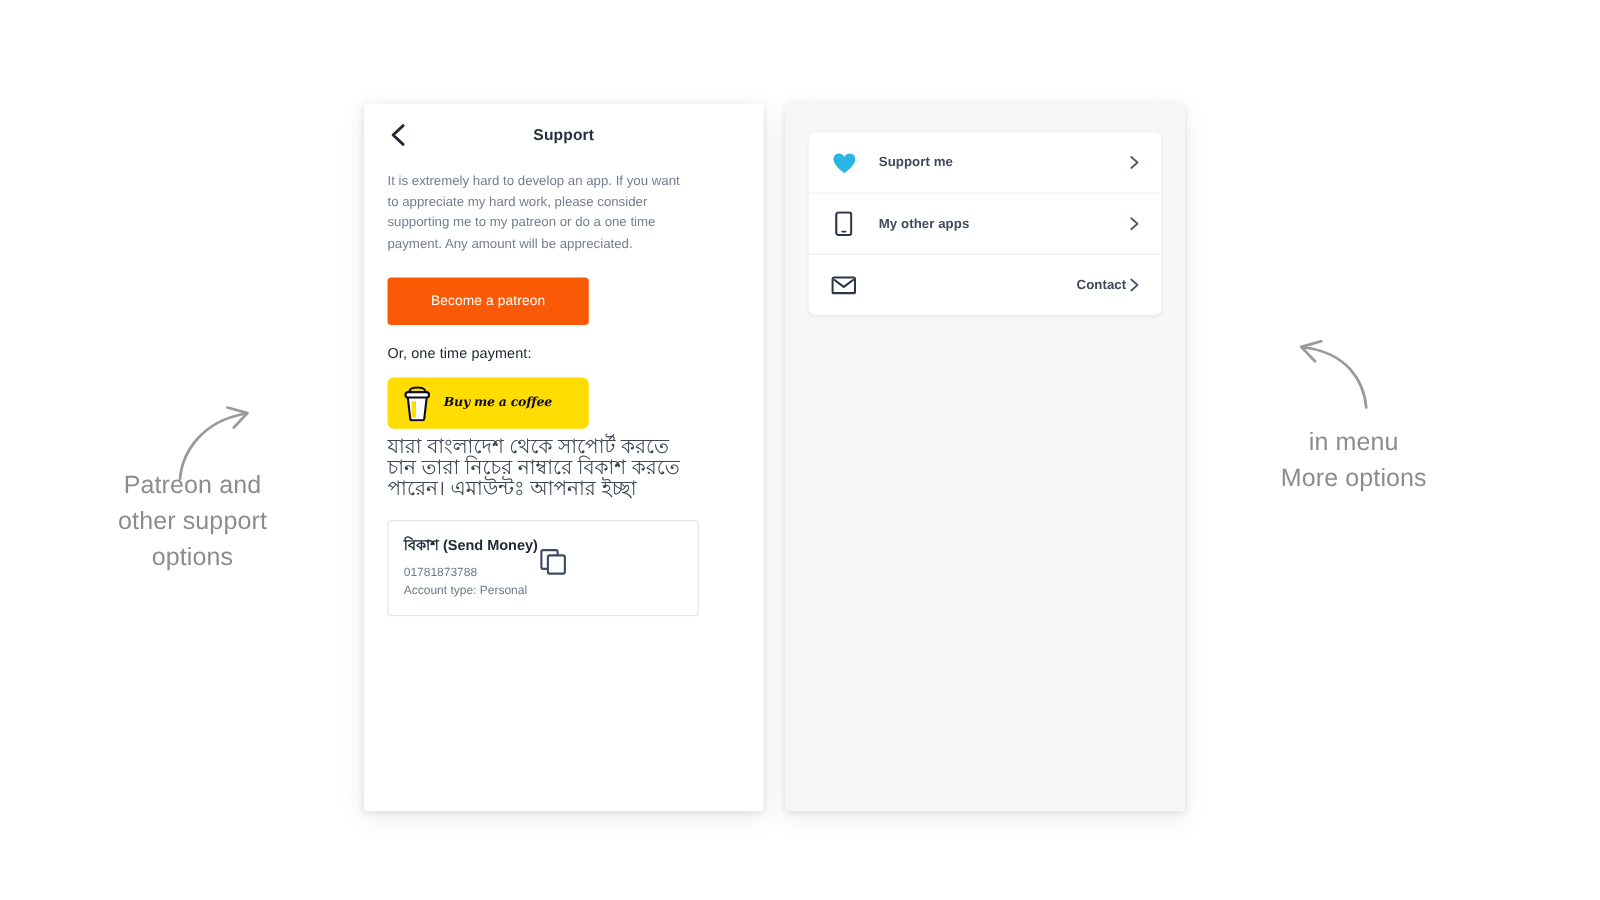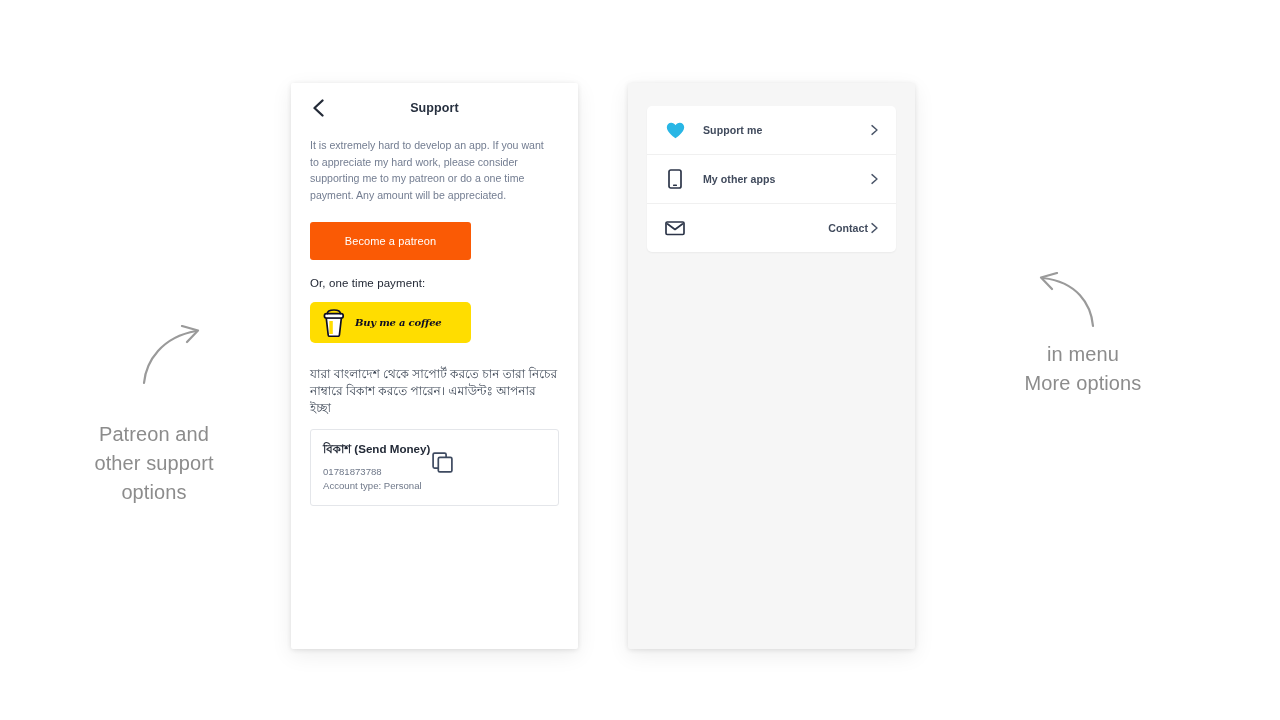--- a/index.html
+++ b/index.html
@@ -18,42 +18,42 @@
   
   .annotation {
     position: absolute;
     color: #8c8c8c;
     text-align: center;
     font-size: 20px;
     line-height: 29px;
     font-weight: 400;
     letter-spacing: 0.1px;
   }
-  .annot-left { left: 48px; top: 420px; width: 212px; }
+  .annot-left { left: 48px; top: 374px; width: 212px; }
   .annot-right { left: 978px; top: 340px; width: 210px; }
   .arrow-left {
     position: absolute;
     left: 140px;
     top: 325px;
     width: 70px;
     height: 60px;
   }
   .arrow-right {
     position: absolute;
     left: 1035px;
     top: 272px;
     width: 64px;
     height: 56px;
   }
 
   
   .phone {
     position: absolute;
     top: 83px;
-    width: 287px;
+    width: 320px;
     height: 566px;
     border-radius: 2px;
     overflow: hidden;
     box-shadow: 0 1px 5px rgba(0,0,0,0.10), 0 6px 22px rgba(0,0,0,0.07);
   }
   .phone-left {
     left: 291px;
     background: #ffffff;
   }
   .phone-right {
@@ -138,24 +138,24 @@
   }
   .bmc-label {
     font-family: "DejaVu Serif", serif;
     font-style: italic;
     font-weight: bold;
     font-size: 10px;
     color: #0d0c22;
     letter-spacing: -0.2px;
   }
   .bangla-text {
-    font-size: 12px;
+    font-size: 16px;
     line-height: 17px;
     color: #3c4655;
-    margin-top: 23px;
+    margin-top: 6px;
     max-width: 250px;
   }
   .bkash-card {
     margin-top: 12px;
     width: 249px;
     box-sizing: border-box;
     border: 1px solid #e4e6ea;
     border-radius: 3px;
     padding: 11px 12px 12px 12px;
     display: flex;

